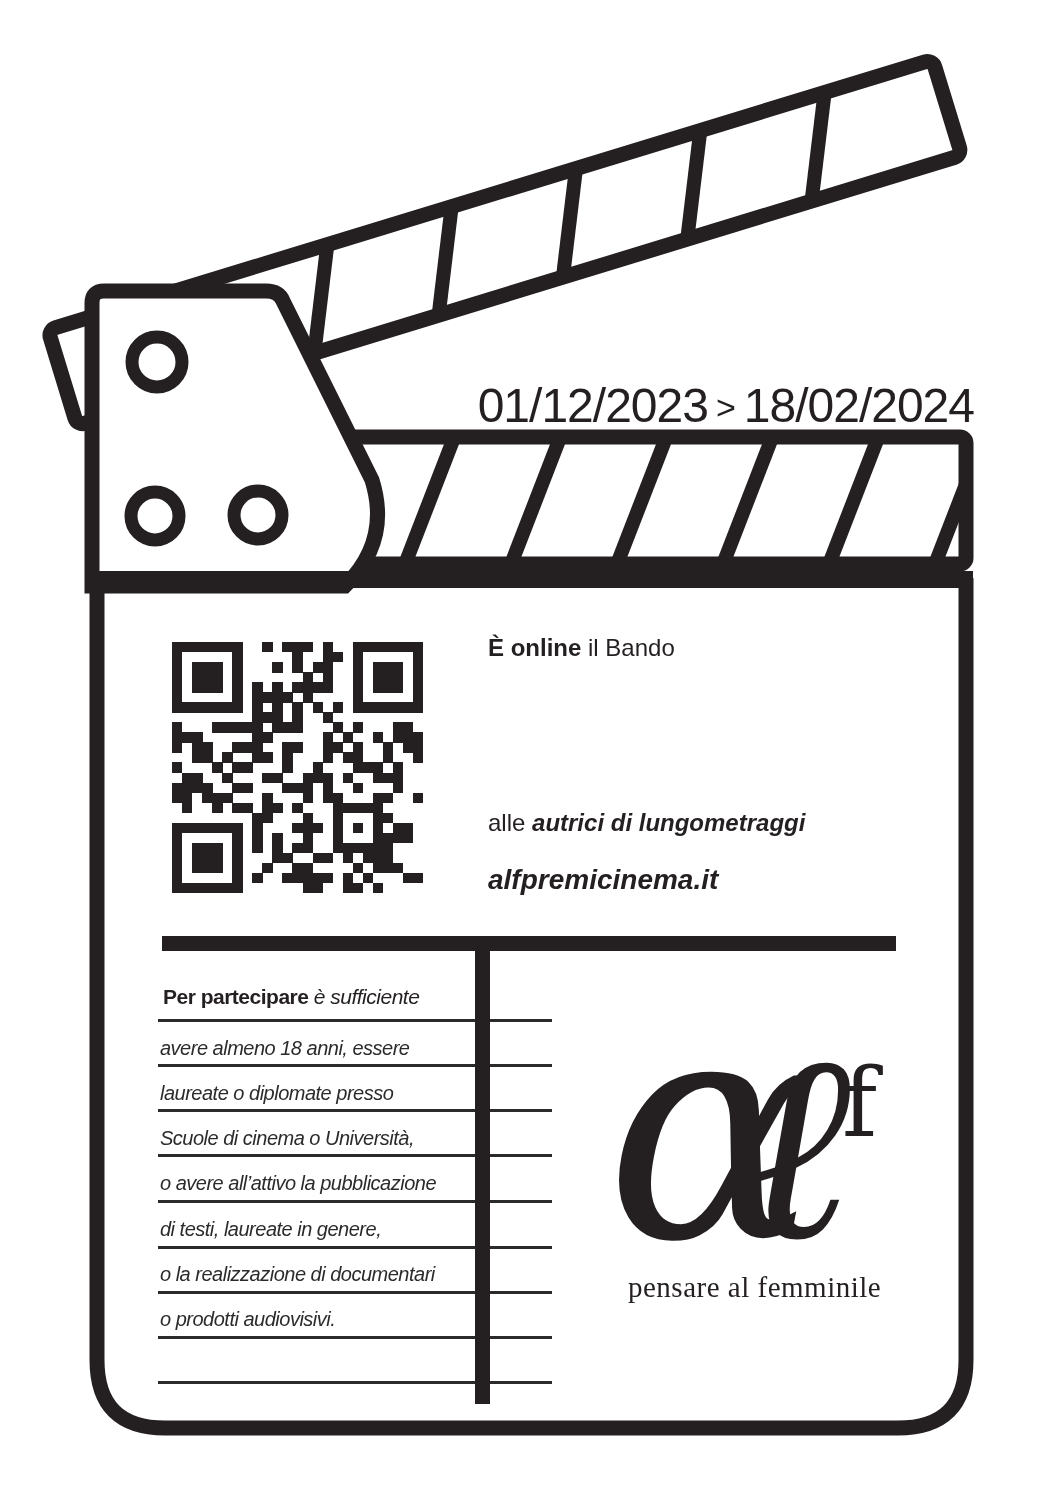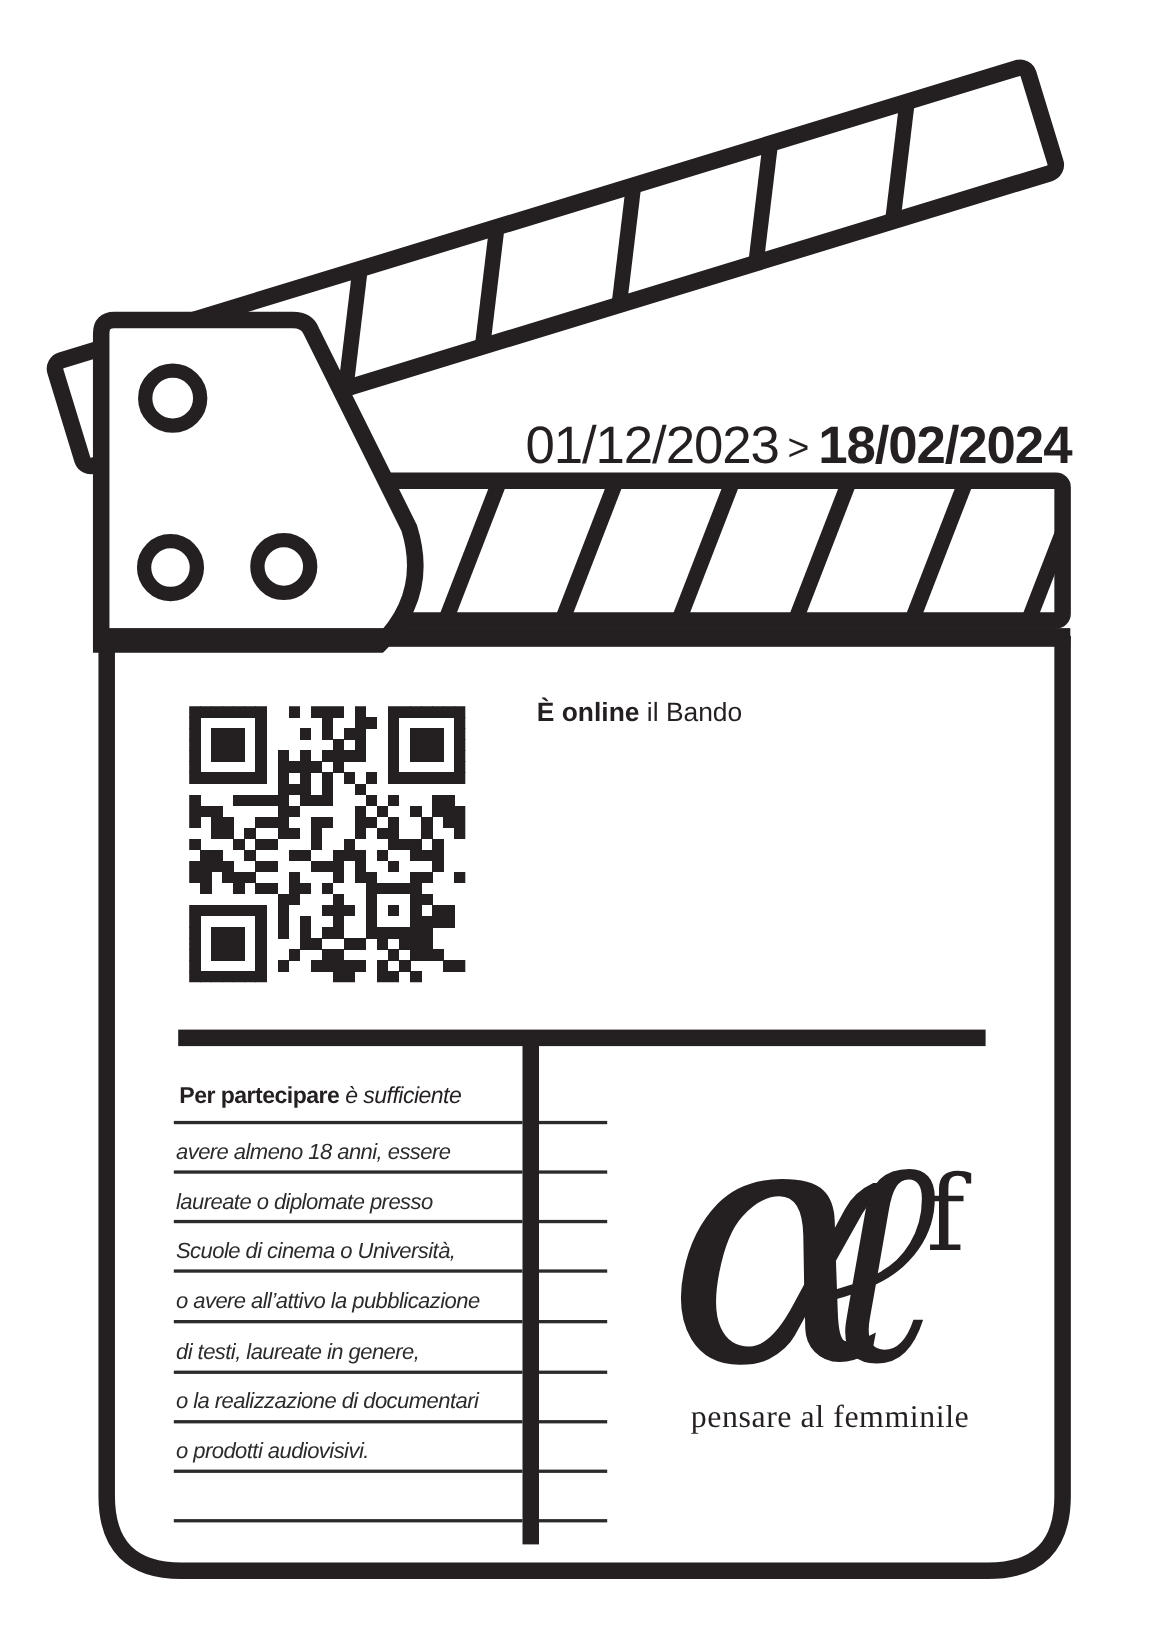--- a/index.html
+++ b/index.html
@@ -12,21 +12,21 @@
   .art{position:absolute;left:0;top:0;}
   .art .ln{stroke:var(--ink);}
   .art .panel{fill:#ffffff;stroke:var(--ink);}
   .art text{fill:var(--ink);}
 
   .dates{
     position:absolute; top:382px; right:84px; font-size:48px; line-height:1;
     white-space:nowrap; letter-spacing:-1px;
   }
   .dates .sep{font-size:34px; letter-spacing:0; padding:0 8px; vertical-align:3px;}
-  .dates .end{font-weight:bold;}
+  .dates .end{font-weight:normal;}
 
   .qr{position:absolute; left:172px; top:642px; width:251px; height:251px; shape-rendering:crispEdges;}
 
   .status{position:absolute; left:488px; top:634px; font-size:24px; white-space:nowrap;}
   .status b{font-weight:bold;}
 
   .title-line{position:absolute; left:485px; font-size:50px; font-weight:bold;
     letter-spacing:-2.5px; line-height:1; white-space:nowrap;}
   .title-1{top:671px;}
   .title-2{top:717px; letter-spacing:-3.5px;}
@@ -413,20 +413,24 @@
       <rect x="13" y="24" width="1.04" height="1.04" fill="#241f21"></rect>
       <rect x="14" y="24" width="1.04" height="1.04" fill="#241f21"></rect>
       <rect x="17" y="24" width="1.04" height="1.04" fill="#241f21"></rect>
       <rect x="18" y="24" width="1.04" height="1.04" fill="#241f21"></rect>
       <rect x="20" y="24" width="1.04" height="1.04" fill="#241f21"></rect>
     </svg>
 
   <div class="status">
     <b>È online</b><span> il Bando</span>
   </div>
+  <div class="sub2">
+    <span>alle </span><span class="emph">autrici di lungometraggi</span>
+  </div>
+  <div class="site">alfpremicinema.it</div>
 
   <div class="divider-bar"></div>
   <div class="divider-vert"></div>
 
   <div class="req-heading">
     <b>Per partecipare</b><i> è sufficiente</i>
   </div>
   <div class="req-row" style="top:1037px">avere almeno 18 anni, essere</div>
   <div class="req-row" style="top:1082px">laureate o diplomate presso</div>
   <div class="req-row" style="top:1127px">Scuole di cinema o Università,</div>

